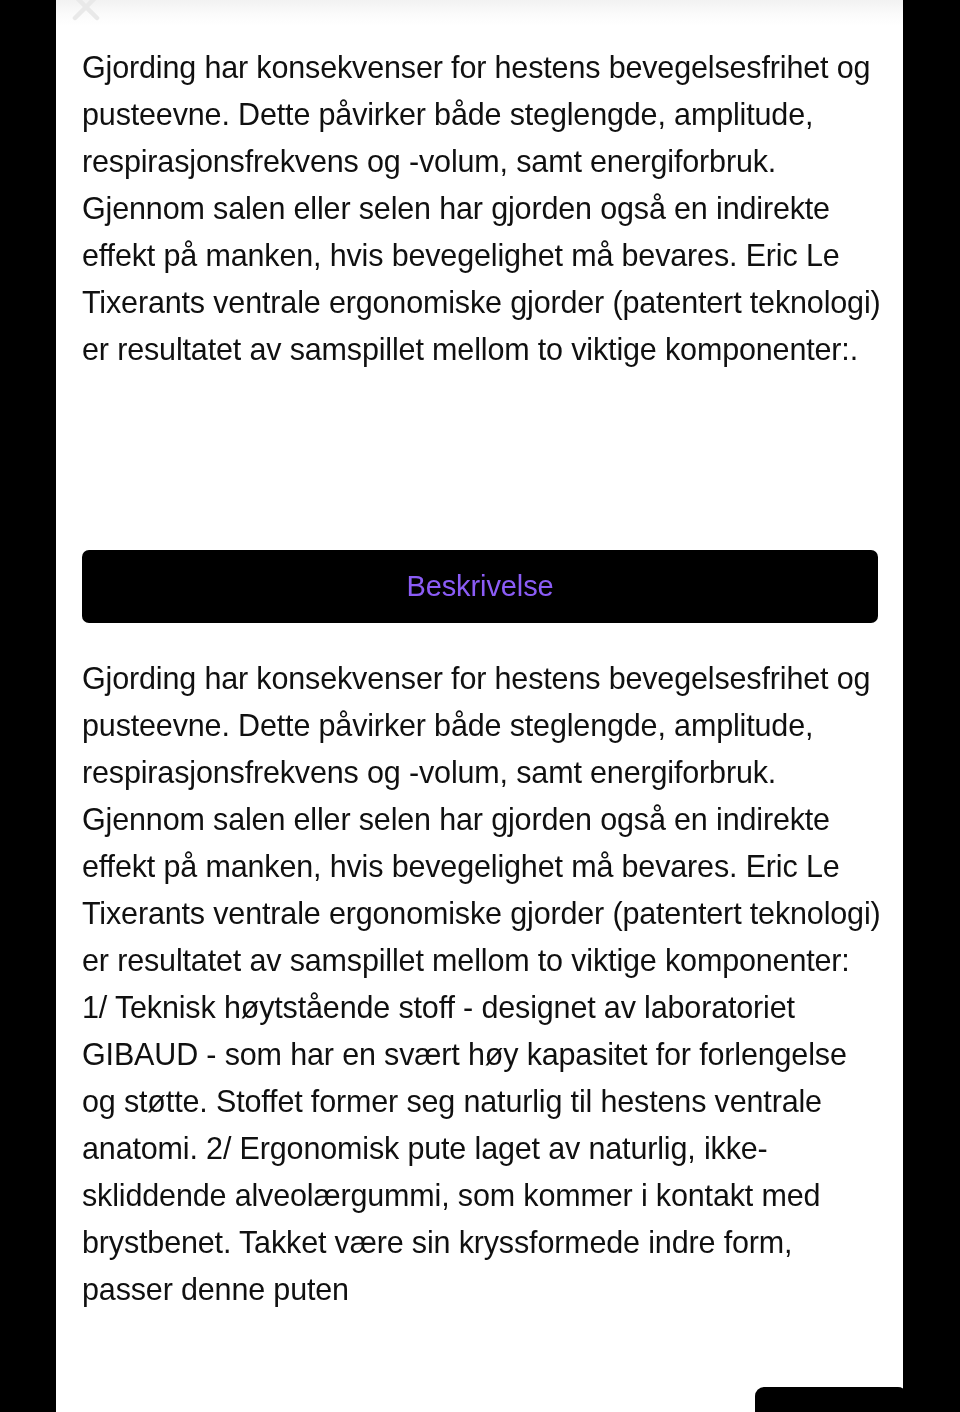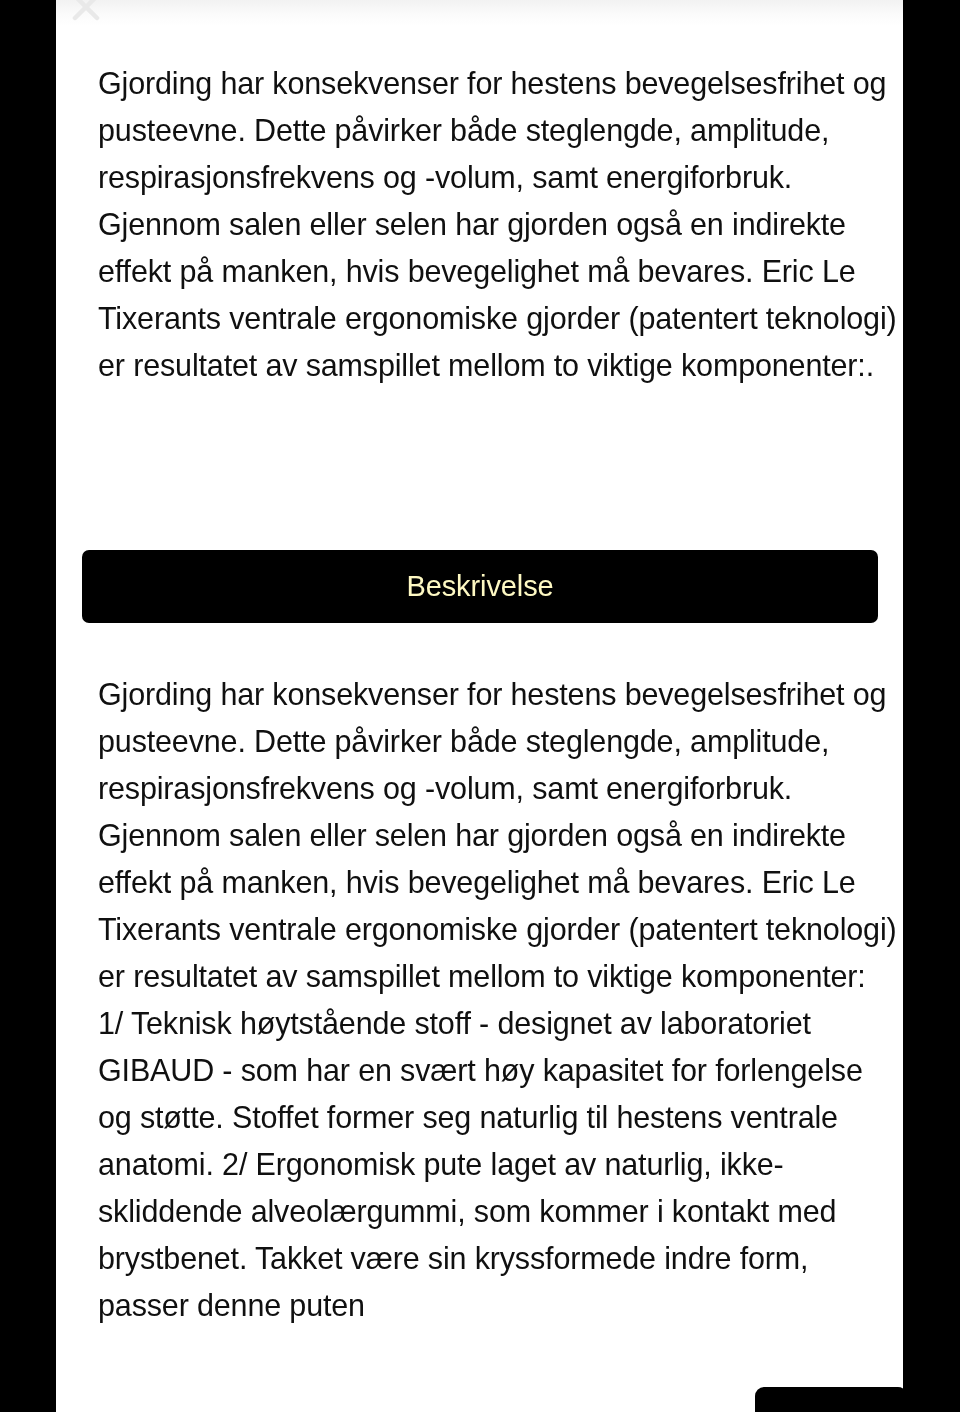--- a/index.html
+++ b/index.html
@@ -63,42 +63,42 @@
     display: block;
   }
   .close-btn svg { display: block; }
 
   .paragraph {
     font-size: 30.5px;
     line-height: 47px;
     letter-spacing: -0.15px;
     color: #101010;
     font-weight: 400;
-    margin: 16px;
+    margin: 0;
     white-space: pre-wrap;
   }
 
   .para-intro {
     position: absolute;
     left: 26px;
     top: 44px;
     width: 800px;
   }
 
   
   .section-button {
     position: absolute;
     left: 26px;
     top: 550px;
     width: 796px;
     height: 73px;
     background: #000000;
     border: none;
     border-radius: 7px;
-    color: #fef9c3;
+    color: #8b5cf6;
     font-family: "Liberation Sans", sans-serif;
     font-size: 29px;
     letter-spacing: -0.1px;
     display: flex;
     align-items: center;
     justify-content: center;
     padding: 7px;
     cursor: pointer;
   }
 

